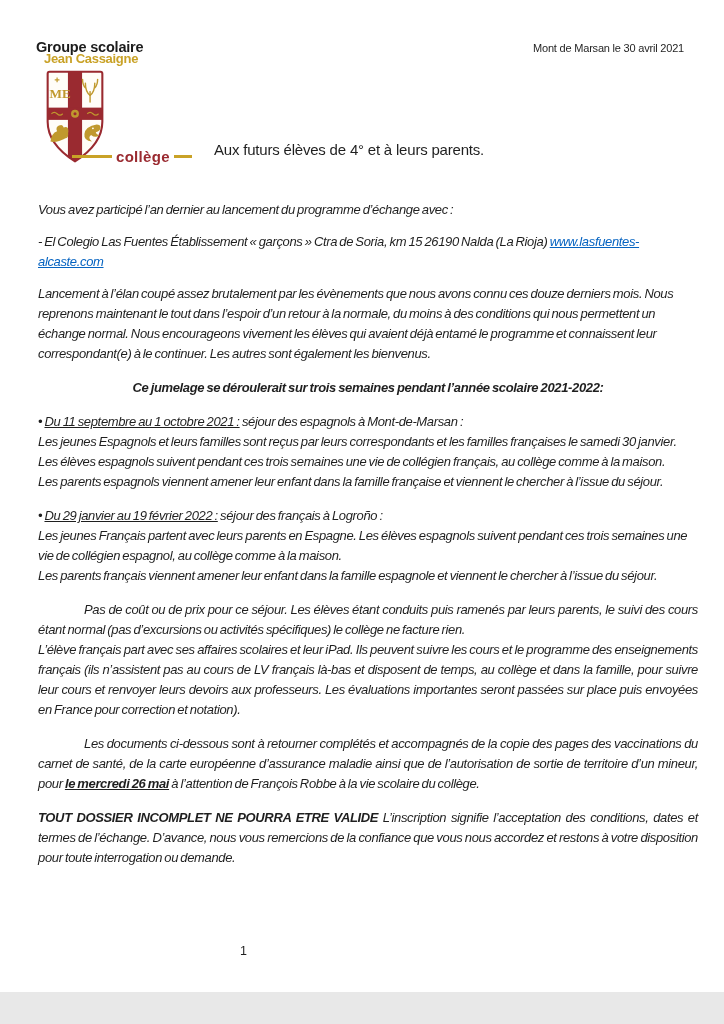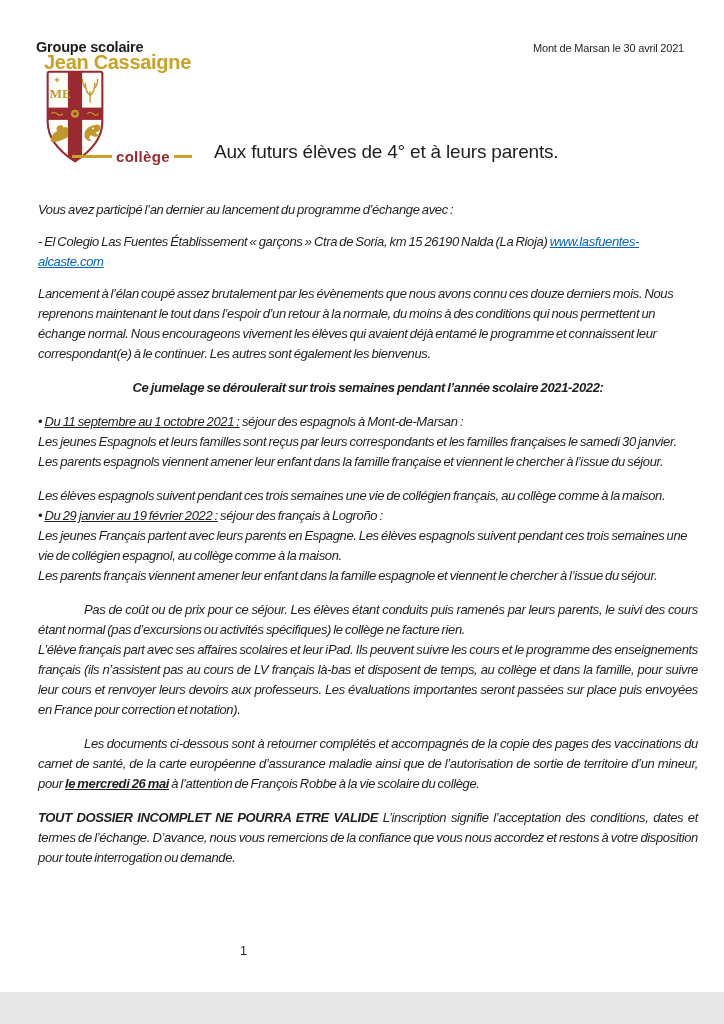--- a/index.html
+++ b/index.html
@@ -7,28 +7,28 @@
     position:relative;
     width:724px;height:992px;
     background:#ffffff;
     font-family:"Liberation Sans", sans-serif;
     color:#1f1f1f;
     overflow:hidden;
   }
   
   .hdr{position:relative;height:200px;}
   .logo-group{position:absolute;left:36px;top:39px;font-size:14.5px;font-weight:700;color:#1c1c1c;letter-spacing:-0.2px;}
-  .logo-name{position:absolute;left:44px;top:51px;font-size:20px;font-weight:700;color:#c9a227;letter-spacing:-0.3px;}
+  .logo-name{position:absolute;left:44px;top:51px;font-size:13px;font-weight:700;color:#c9a227;letter-spacing:-0.3px;}
   .crest{position:absolute;left:42px;top:67px;}
   .college-row{position:absolute;left:72px;top:148px;display:flex;align-items:center;gap:4px;}
   .dash-l{width:40px;height:0;border-top:3px solid #c9a227;}
   .dash-r{width:18px;height:0;border-top:3px solid #c9a227;}
   .college-label{color:#9a2a30;font-weight:700;font-size:15px;letter-spacing:0.3px;}
   .date-line{position:absolute;right:40px;top:42px;font-size:11px;letter-spacing:-0.2px;}
-  .recipient{position:absolute;left:214px;top:141px;font-size:19px;letter-spacing:-0.2px;}
+  .recipient{position:absolute;left:214px;top:141px;font-size:15px;letter-spacing:-0.2px;}
   
   .letter{padding:0 26px 0 38px;font-style:italic;}
   .para{
     font-size:13px;line-height:20px;margin:0 0 12px;
     letter-spacing:-0.35px;word-spacing:-1px;
   }
   .m0{margin-bottom:0;}
   .gap{margin-bottom:14px;}
   .indent{text-indent:46px;}
   .justify{text-align:justify;}
@@ -96,22 +96,22 @@
     <p class="para"><span>Vous avez participé l’an dernier au lancement du programme d’échange avec :</span></p>
 
     <p class="para"><span>- El Colegio Las Fuentes Établissement « garçons » Ctra de Soria, km 15 26190 Nalda (La Rioja) </span><a href="#" class="link">www.lasfuentes-alcaste.com</a></p>
 
     <p class="para gap"><span>Lancement à l’élan coupé assez brutalement par les évènements que nous avons connu ces douze derniers mois. Nous reprenons maintenant le tout dans l’espoir d’un retour à la normale, du moins à des conditions qui nous permettent un échange normal. Nous encourageons vivement les élèves qui avaient déjà entamé le programme et connaissent leur correspondant(e) à le continuer. Les autres sont également les bienvenus.</span></p>
 
     <p class="para heading"><span>Ce jumelage se déroulerait sur trois semaines pendant l’année scolaire 2021-2022:</span></p>
 
     <p class="para m0"><span>• </span><span class="u">Du 11 septembre au 1 octobre 2021 :</span><span> séjour des espagnols à Mont-de-Marsan :</span></p>
     <p class="para m0"><span>Les jeunes Espagnols et leurs familles sont reçus par leurs correspondants et les familles françaises le samedi 30 janvier.</span></p>
+    <p class="para m0"><span>Les élèves espagnols suivent pendant ces trois semaines une vie de collégien français, au collège comme à la maison.</span></p>
     <p class="para gap"><span>Les parents espagnols viennent amener leur enfant dans la famille française et viennent le chercher à l’issue du séjour.</span></p>
-    <p class="para m0"><span>Les élèves espagnols suivent pendant ces trois semaines une vie de collégien français, au collège comme à la maison.</span></p>
 
     <p class="para m0"><span>• </span><span class="u">Du 29 janvier au 19 février 2022 :</span><span> séjour des français à Logroño :</span></p>
     <p class="para m0"><span>Les jeunes Français partent avec leurs parents en Espagne. Les élèves espagnols suivent pendant ces trois semaines une vie de collégien espagnol, au collège comme à la maison.</span></p>
     <p class="para gap"><span>Les parents français viennent amener leur enfant dans la famille espagnole et viennent le chercher à l’issue du séjour.</span></p>
 
     <p class="para m0 indent justify"><span>Pas de coût ou de prix pour ce séjour. Les élèves étant conduits puis ramenés par leurs parents, le suivi des cours étant normal (pas d’excursions ou activités spécifiques) le collège ne facture rien.</span></p>
     <p class="para gap justify"><span>L’élève français part avec ses affaires scolaires et leur iPad. Ils peuvent suivre les cours et le programme des enseignements français (ils n’assistent pas au cours de LV français là-bas et disposent de temps, au collège et dans la famille, pour suivre leur cours et renvoyer leurs devoirs aux professeurs. Les évaluations importantes seront passées sur place puis envoyées en France pour correction et notation).</span></p>
 
     <p class="para gap indent justify"><span>Les documents ci-dessous sont à retourner complétés et accompagnés de la copie des pages des vaccinations du carnet de santé, de la carte européenne d’assurance maladie ainsi que de l’autorisation de sortie de territoire d’un mineur, pour </span><span class="b u">le mercredi 26 mai</span><span> à l’attention de François Robbe à la vie scolaire du collège.</span></p>
 

